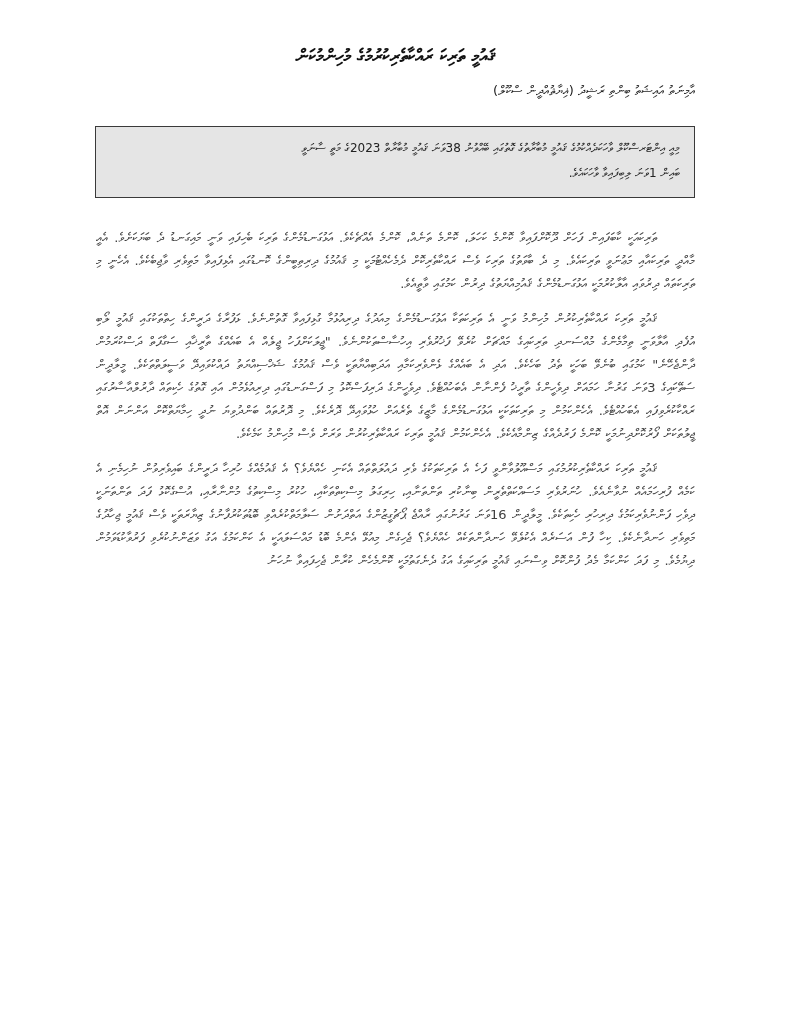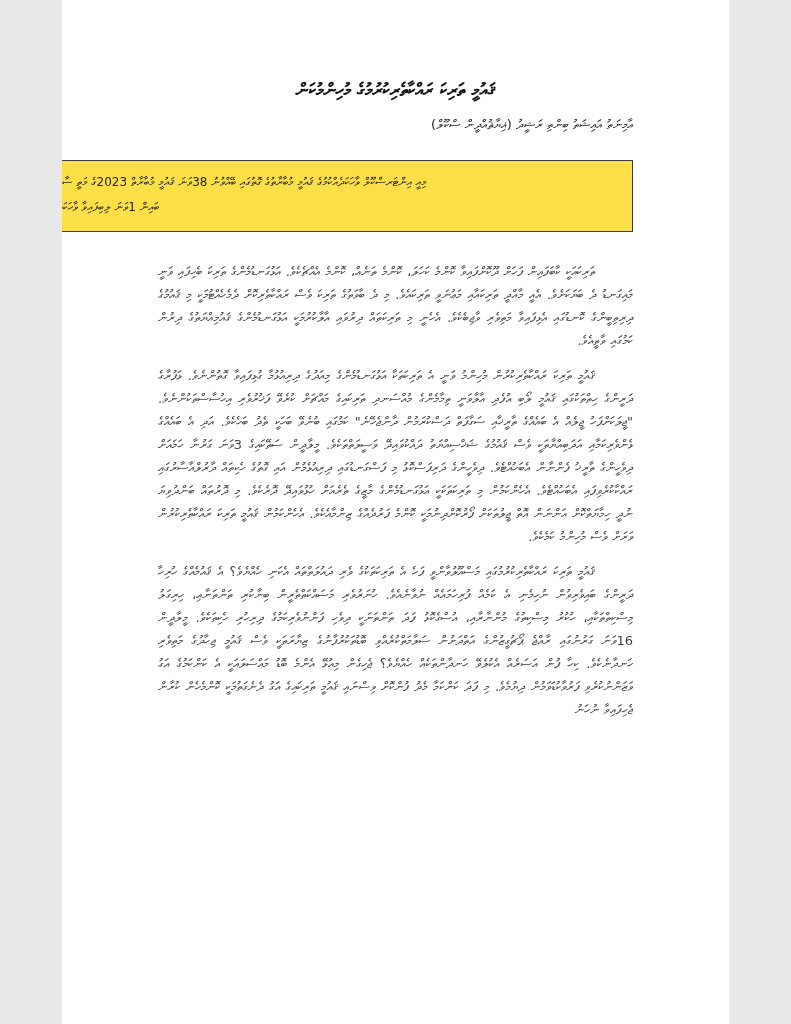--- a/index.html
+++ b/index.html
@@ -1,26 +1,26 @@
 <!DOCTYPE html>
 <html lang="dv" dir="rtl"><head>
 <meta charset="utf-8">
 <style>
   * { margin: 0; padding: 0; box-sizing: border-box; }
   html, body { background: #e8e8e8; }
   .page {
     position: relative;
-    width: 667px;
+    width: 791px;
     height: 1024px;
     margin: 0 auto;
     background: #ffffff;
     color: #1a1a1a;
     font-family: "DejaVu Sans", sans-serif;
     direction: rtl;
-    padding: 76px 96px 0 96px;
+    padding: 42px 96px 0 96px;
     overflow: hidden;
   }
   .doc-title {
     text-align: center;
     font-size: 18px;
     font-weight: bold;
     line-height: 1.5;
     margin-bottom: 12px;
     color: #111111;
   }
@@ -29,25 +29,25 @@
     font-size: 13px;
     line-height: 1.6;
     margin-bottom: 24px;
     color: #1c1c1c;
   }
   .note-box {
     border: 1px solid #3a3a3a;
     width: 600px;
     margin: 9px auto 28px auto;
     padding: 9px 14px 11px 14px;
-    text-align: left;
+    text-align: right;
     font-size: 12px;
     line-height: 2.1;
     color: #222222;
-    background: #fde047;
+    background: #e5e5e5;
   }
   .body-para {
     direction: rtl;
     text-align: justify;
     font-size: 13px;
     line-height: 23px;
     text-indent: 38px;
     margin-bottom: 12px;
     color: #404040;
     word-spacing: 1px;

